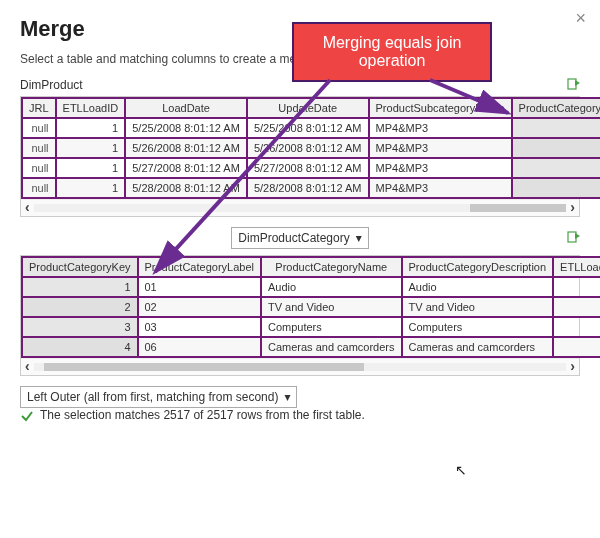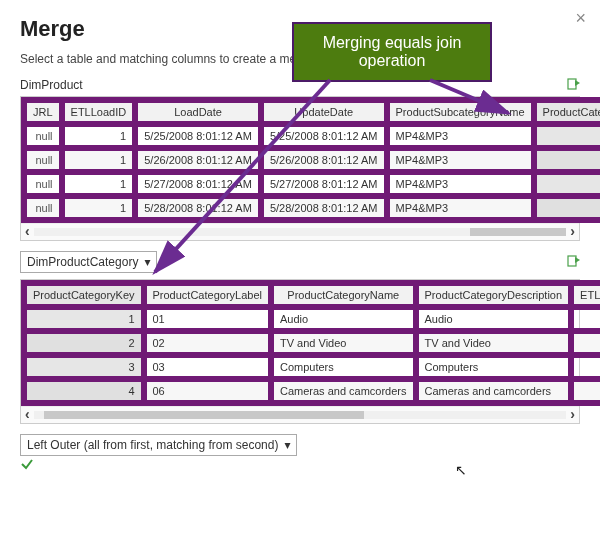--- a/index.html
+++ b/index.html
@@ -6,45 +6,45 @@
   body { font-family: "Segoe UI", Arial, sans-serif; font-size: 12px; color: #333; width: 600px; height: 538px; position: relative; background: #fff; }
   .dialog { padding: 16px 20px 14px 20px; }
   .close { position: absolute; top: 8px; right: 14px; font-size: 18px; color: #888; cursor: pointer; }
   h1.title { font-size: 22px; font-weight: 600; color: #222; margin-bottom: 10px; }
   .subtitle { font-size: 12px; color: #444; margin-bottom: 12px; }
   .table-label { margin-bottom: 4px; color: #333; position: relative; margin-top: 6px; }
   .tbl-wrap { border: 1px solid #ccc; position: relative; margin-bottom: 10px; }
   .icon-right { position: absolute; right: 0; top: -2px; }
   .icon-right svg, .inline-svg svg { display:inline-block; vertical-align: middle; }
   table { border-collapse: collapse; width: 100%; font-size: 11px; table-layout: auto; }
-  th, td { border: 6px solid #701a75; padding: 3px 6px; white-space: nowrap; overflow: hidden; }
+  th, td { border: 2px solid #701a75; padding: 3px 6px; white-space: nowrap; overflow: hidden; }
   th { background: #f2f2f2; font-weight: 400; }
   .sel { background: #e6e6e6; }
   tr:nth-child(even) td { background: #f7f7f7; }
   tr:nth-child(even) td.sel { background: #e0e0e0; }
   .val-right { text-align: right; color:#555;}
   .val-rightn { text-align: right; }
   .hscroll { display: flex; justify-content: space-between; padding: 1px 4px; background: #fafafa; border-top: 1px solid #eee; }
   .hscroll .chev { font-family: Arial; font-size: 14px; font-weight: bold; color:#444; line-height: 12px; }
   .hscroll .bar { flex: 1; height: 8px; margin: 3px 4px; background: #f0f0f0; position: relative; }
   .hscroll .thumb { position: absolute; height: 8px; background: #c8c8c8; top:0; }
   .dropdown { display: inline-flex; align-items: center; border: 1px solid #aaa; padding: 3px 6px; font-size: 12px; position: relative; }
   .dropdown .caret { margin-left: 6px; }
-  .select-row { position: relative; margin-bottom: 6px; }
+  .select-row { position: relative; margin-bottom: 6px; text-align: center; }
   .label { margin: 4px 0 2px; }
   .checkbox-row { margin: 6px 0 10px; }
   .checkbox-row .box { display: inline-block; width: 12px; height: 12px; border: 2px solid #333; vertical-align: middle; margin-right: 5px; }
   .expand { color: #555; margin-bottom: 12px; }
   .expand .chv { display:inline-block; transform: rotate(0deg); margin-right: 4px; color:#888;}
   .match-row { display: flex; align-items: center; margin-bottom: 14px; }
   .check-green svg { margin-right: 6px; }
   .btn-row { text-align: right; }
   .btn { display: inline-block; padding: 6px 18px; font-size: 12px; border: 1px solid #bbb; margin-left: 6px; cursor: pointer; }
   .btn.primary { background: #f2c811; border-color: #f2c811; color: #222; }
-  .callout { position: absolute; left: 292px; top: 22px; width: 200px; background: #4d7c0f; color: #fff; padding: 10px 8px; text-align: center; font-size: 16px; border: 2px solid #4b1a67; }
+  .callout { position: absolute; left: 292px; top: 22px; width: 200px; background: #ef4444; color: #fff; padding: 10px 8px; text-align: center; font-size: 16px; border: 2px solid #4b1a67; }
   .cursor { position: absolute; left: 455px; top: 462px; font-size: 14px; color:#222; }
   .arrow { position: absolute; pointer-events: none; }
 </style>
 </head>
 <body>
 
 <div class="dialog">
   <div class="close">×</div>
   <h1 class="title">Merge</h1>
   <div class="subtitle">Select a table and matching columns to create a merged table.</div>
@@ -187,20 +187,21 @@
   </span>
 
 
 
   <div class="match-row">
     <span class="check-green inline-svg">
       <svg width="14" height="14">
           <path d="M2 7 L6 11 L12 3" stroke="#3a9a3a" stroke-width="2" fill="none"></path>
         </svg>
     </span>
+    <span>The selection matches 2517 of 2517 rows from the first table.</span>
   </div>
 
 </div>
 
 <div class="callout">Merging equals join operation</div>
 <svg class="arrow" style="left:0;top:0;" width="600" height="538">
   <defs>
     <marker id="ah" markerWidth="10" markerHeight="10" refX="8" refY="3" orient="auto">
       <path d="M0,0 L9,3 L0,6 Z" fill="#6b2c91"></path>
     </marker>

